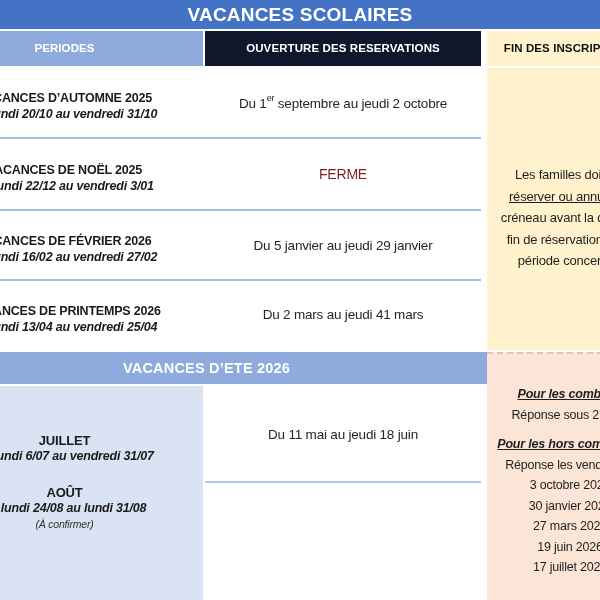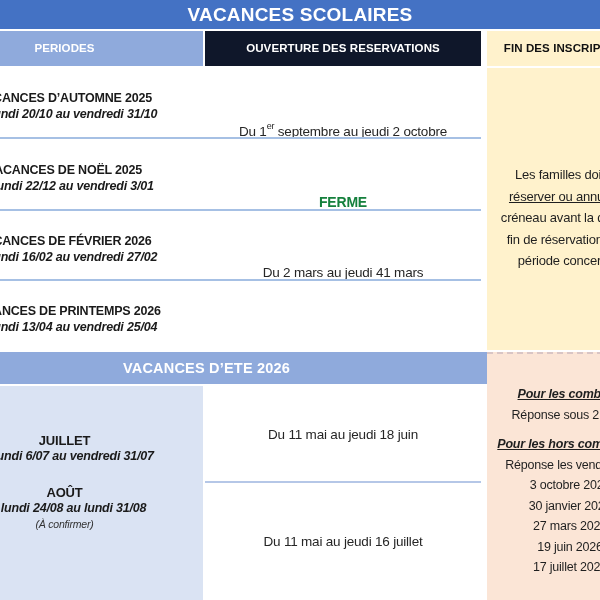--- a/index.html
+++ b/index.html
@@ -25,25 +25,25 @@
   
   .col1{position:absolute;left:-74px;top:66px;width:277px;height:283px;
     display:grid;grid-template-rows:72px 72px 70px 69px;}
   .prow{display:flex;flex-direction:column;justify-content:center;align-items:center;
     text-align:center;padding-top:8px;box-sizing:border-box;}
   .pname{font-weight:bold;font-size:12.5px;white-space:nowrap;}
   .pdates{font-weight:bold;font-style:italic;font-size:12.5px;margin-top:2px;white-space:nowrap;}
   
   .col2{position:absolute;left:205px;top:66px;width:276px;height:283px;
     display:grid;grid-template-rows:72px 72px 70px 69px;}
-  .rrow{display:flex;justify-content:center;align-items:flex-end;font-size:13.5px;
+  .rrow{display:flex;justify-content:center;align-items:center;font-size:13.5px;
     color:#262626;text-align:center;}
   .rrow .resline{white-space:nowrap;}
   .rrow sup{font-size:9px;position:relative;top:-1px;vertical-align:super;}
-  .rrow.strong{font-weight:bold;font-size:14px;color:#15803d;}
+  .rrow.strong{font-weight:normal;font-size:14px;color:#7f1d1d;}
   
   .hdiv{position:absolute;left:-74px;width:555px;height:2px;background:#A6C0E4;}
   .hdiv1{top:137px}.hdiv2{top:209px}.hdiv3{top:279px}
   
   .infobox{
     position:absolute;left:487px;top:68px;width:166px;height:282px;background:#FFF2CC;
     display:flex;flex-direction:column;justify-content:center;text-align:center;
     font-size:13px;line-height:21.5px;padding-top:18px;box-sizing:border-box;color:#1f1f1f;
   }
   .infobox div{white-space:nowrap;}
@@ -107,20 +107,21 @@
       <div class="pname">VACANCES DE PRINTEMPS 2026</div>
       <div class="pdates">du lundi 13/04 au vendredi 25/04</div>
     </div>
   </div>
 
   <div class="col2">
     <div class="rrow">
       <div class="resline"><span>Du 1</span><sup>er</sup><span> septembre au jeudi 2 octobre</span></div>
     </div>
     <div class="rrow strong">FERME</div>
+    <div class="rrow">Du 5 janvier au jeudi 29 janvier</div>
     <div class="rrow">Du 2 mars au jeudi 41 mars</div>
   </div>
 
   <div class="hdiv hdiv1"></div>
   <div class="hdiv hdiv2"></div>
   <div class="hdiv hdiv3"></div>
 
   <div class="infobox">
     <div>Les familles doivent</div>
     <div class="ul">réserver ou annuler le</div>
@@ -138,21 +139,20 @@
     </div>
     <div class="sl-block2">
       <div class="sl-title">AOÛT</div>
       <div class="sl-dates">du lundi 24/08 au lundi 31/08</div>
       <div class="sl-note">(À confirmer)</div>
     </div>
   </div>
 
   <div class="summer-mid">
     <div class="smrow">Du 11 mai au jeudi 18 juin</div>
-    <div class="smrow">Du 11 mai au jeudi 16 juillet</div>
   </div>
   <div class="sm-div"></div>
 
   <div class="peachbox">
     <div class="pb-title">Pour les combos :</div>
     <div>Réponse sous 2 jours</div>
     <div class="pb-gap"></div>
     <div class="pb-title">Pour les hors commune :</div>
     <div>Réponse les vendredis :</div>
     <div>3 octobre 2025</div>

